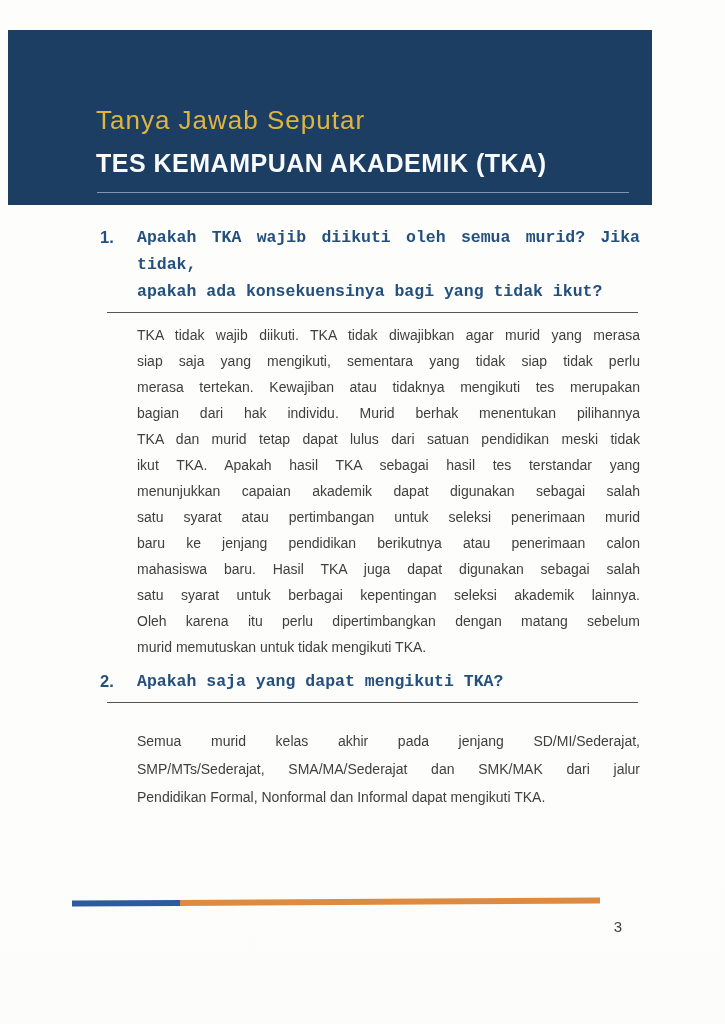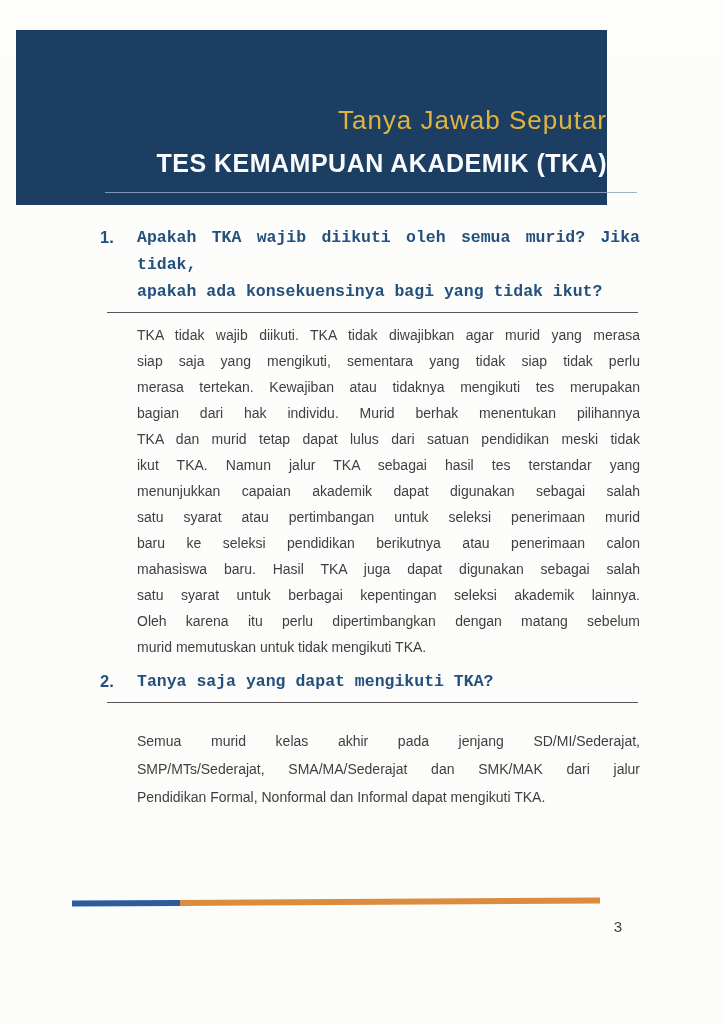--- a/index.html
+++ b/index.html
@@ -9,26 +9,25 @@
     position: relative;
     width: 725px; height: 1024px;
     background: linear-gradient(180deg, #fdfdfc 0%, #fcfcfa 100%);
     overflow: hidden;
     font-family: "Liberation Sans", sans-serif;
   }
 
   
   .header-band {
     position: absolute;
-    left: 16px; top: 30px;
-    width: 591px; height: 175px;
+    left: 8px; top: 30px;
+    width: 644px; height: 175px;
     background: var(--header-band, #1d3e63);
     box-sizing: border-box;
     padding: 74px 0 0 88px;
-    text-align: right;
   }
   .pretitle {
     font-size: 26px;
     letter-spacing: 1px;
     line-height: 33px;
     color: var(--pretitle-yellow, #dfb540);
   }
   .doc-title {
     margin-top: 7px;
     font-size: 25px;
@@ -130,36 +129,36 @@
           <div class="jline last">apakah ada konsekuensinya bagi yang tidak ikut?</div>
         </div>
     </div>
     <div class="sep"></div>
     <div class="answer">
         <div class="jline">TKA tidak wajib diikuti. TKA tidak diwajibkan agar murid yang merasa</div>
         <div class="jline">siap saja yang mengikuti, sementara yang tidak siap tidak perlu</div>
         <div class="jline">merasa tertekan. Kewajiban atau tidaknya mengikuti tes merupakan</div>
         <div class="jline">bagian dari hak individu. Murid berhak menentukan pilihannya</div>
         <div class="jline">TKA dan murid tetap dapat lulus dari satuan pendidikan meski tidak</div>
-        <div class="jline">ikut TKA. Namun jalur TKA sebagai hasil tes terstandar yang</div>
+        <div class="jline">ikut TKA. Apakah hasil TKA sebagai hasil tes terstandar yang</div>
         <div class="jline">menunjukkan capaian akademik dapat digunakan sebagai salah</div>
         <div class="jline">satu syarat atau pertimbangan untuk seleksi penerimaan murid</div>
-        <div class="jline">baru ke seleksi pendidikan berikutnya atau penerimaan calon</div>
+        <div class="jline">baru ke jenjang pendidikan berikutnya atau penerimaan calon</div>
         <div class="jline">mahasiswa baru. Hasil TKA juga dapat digunakan sebagai salah</div>
         <div class="jline">satu syarat untuk berbagai kepentingan seleksi akademik lainnya.</div>
         <div class="jline">Oleh karena itu perlu dipertimbangkan dengan matang sebelum</div>
         <div class="jline last">murid memutuskan untuk tidak mengikuti TKA.</div>
       </div>
   </div>
 
   <div class="qa" id="qa2">
     <div class="q-row">
       <div class="q-num">2.</div>
       <div class="q-lines">
-          <div class="jline last">Tanya saja yang dapat mengikuti TKA?</div>
+          <div class="jline last">Apakah saja yang dapat mengikuti TKA?</div>
         </div>
     </div>
     <div class="sep"></div>
     <div class="answer">
         <div class="jline">Semua murid kelas akhir pada jenjang SD/MI/Sederajat,</div>
         <div class="jline">SMP/MTs/Sederajat, SMA/MA/Sederajat dan SMK/MAK dari jalur</div>
         <div class="jline last">Pendidikan Formal, Nonformal dan Informal dapat mengikuti TKA.</div>
       </div>
   </div>
 

